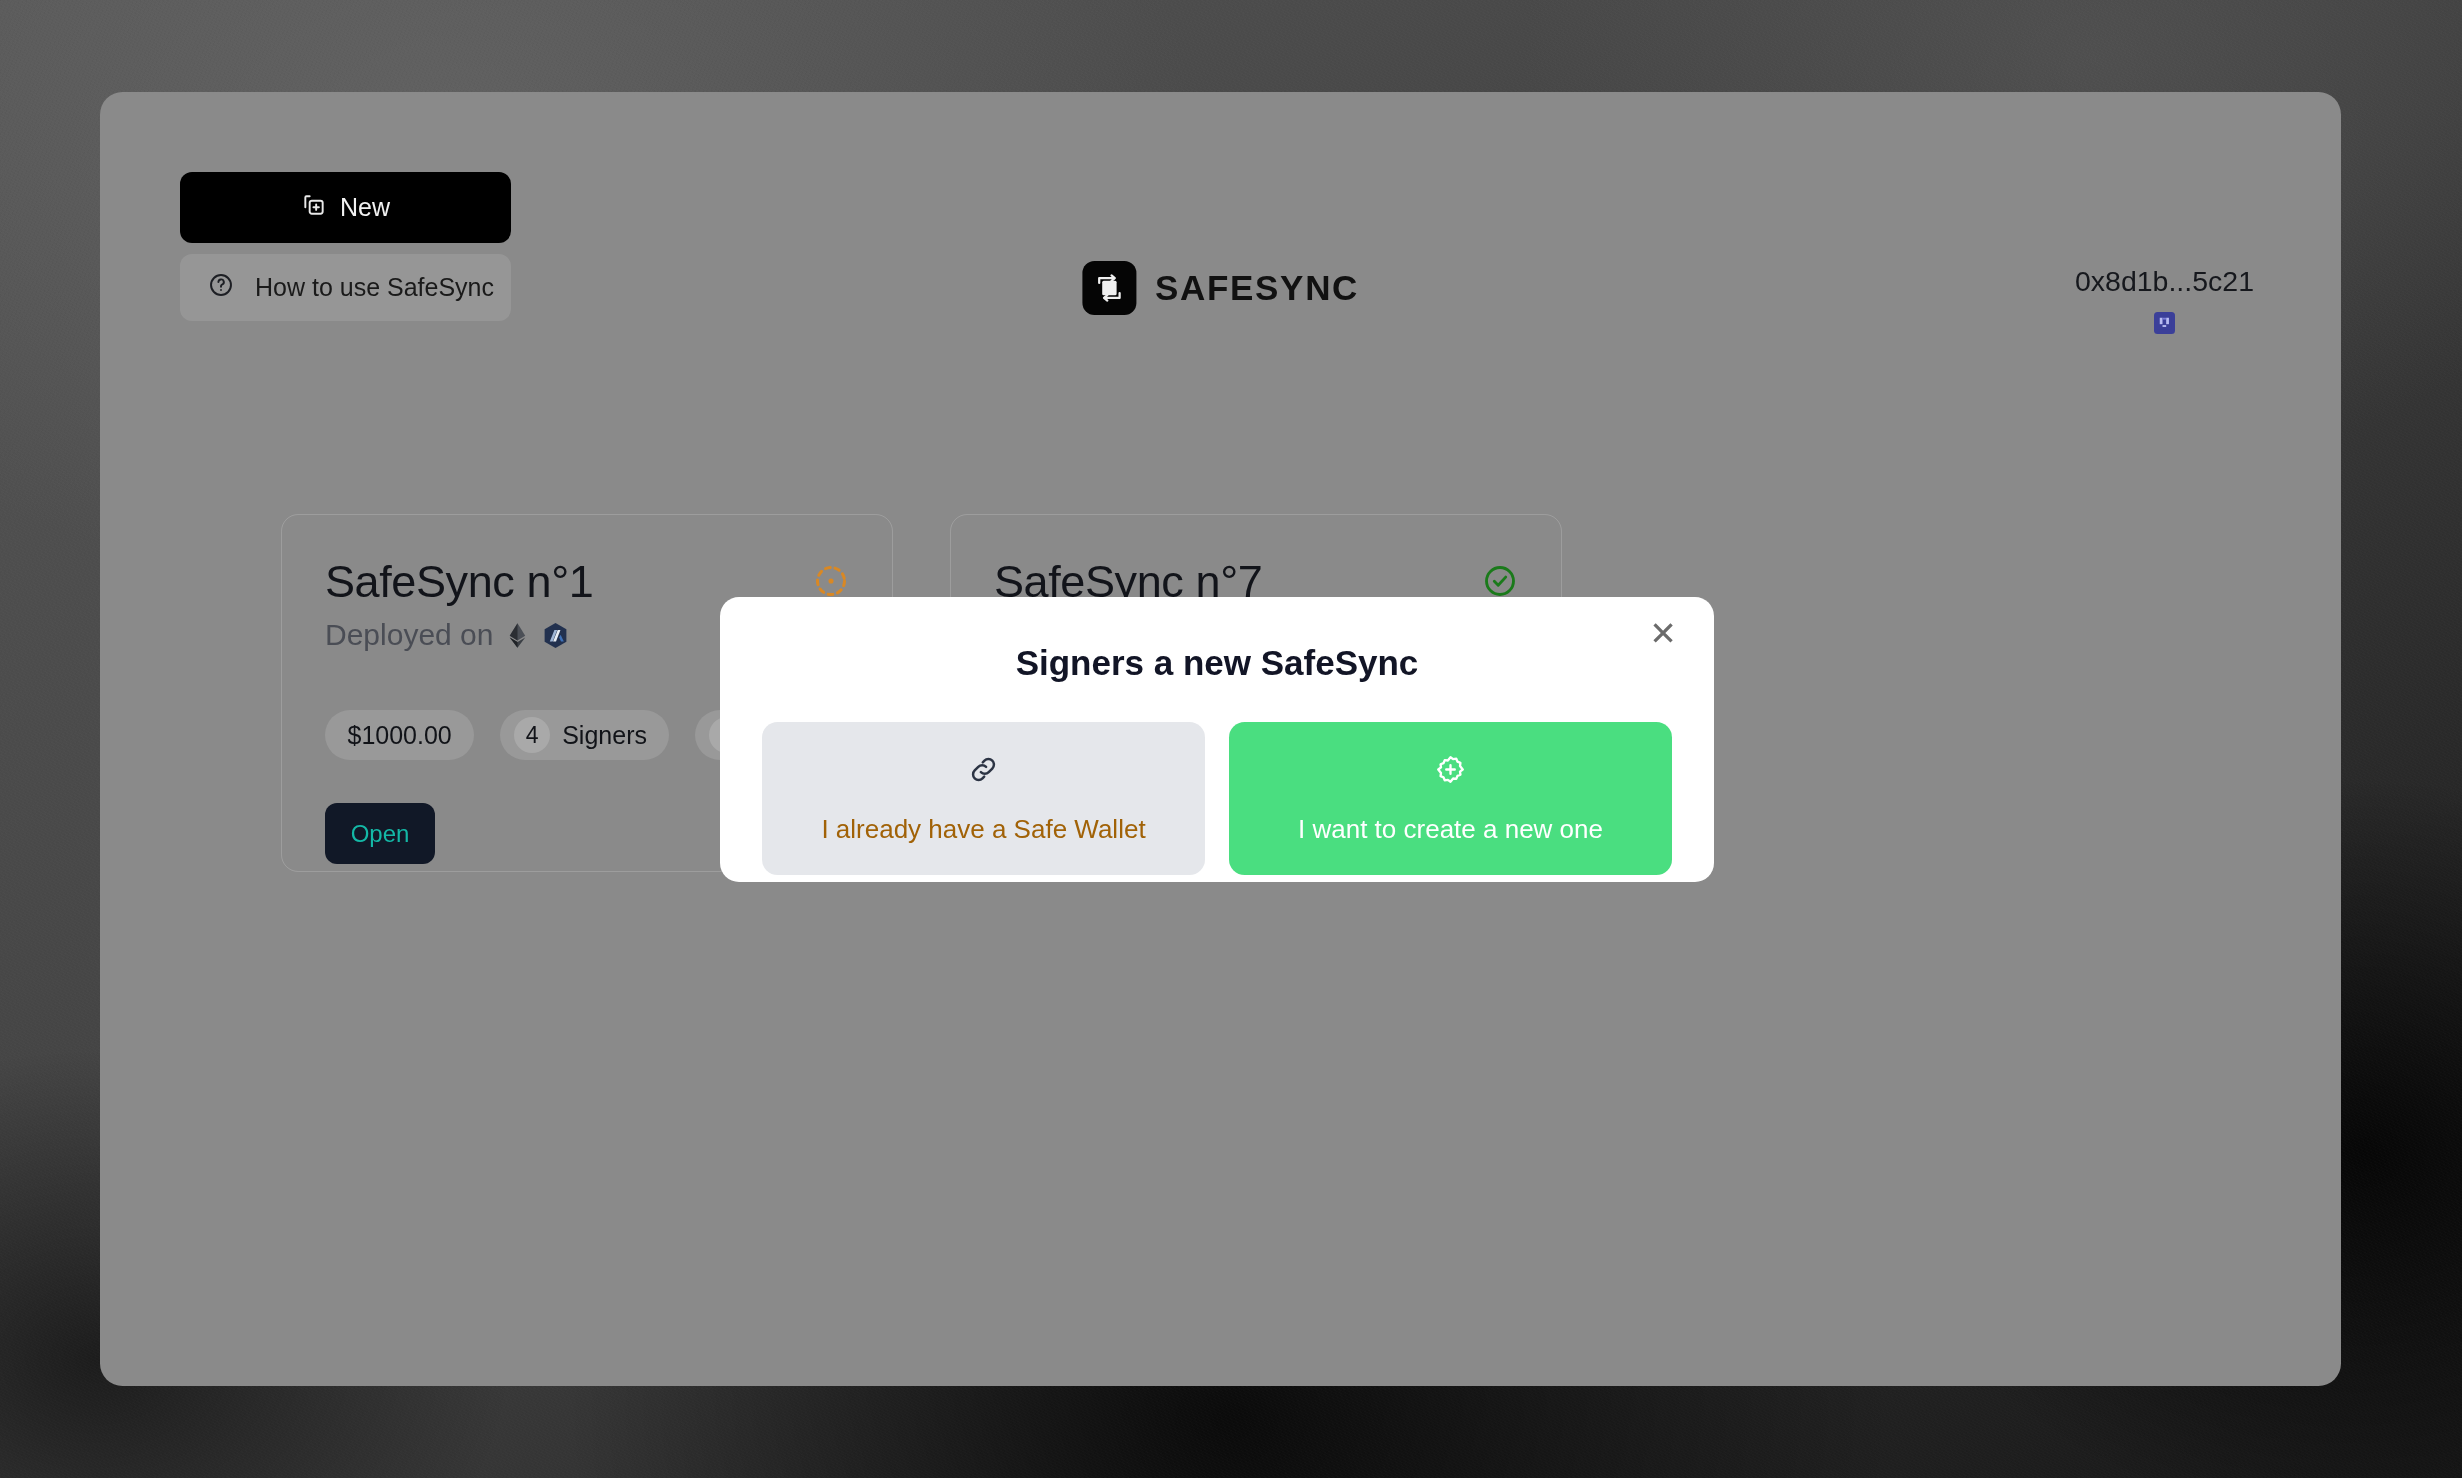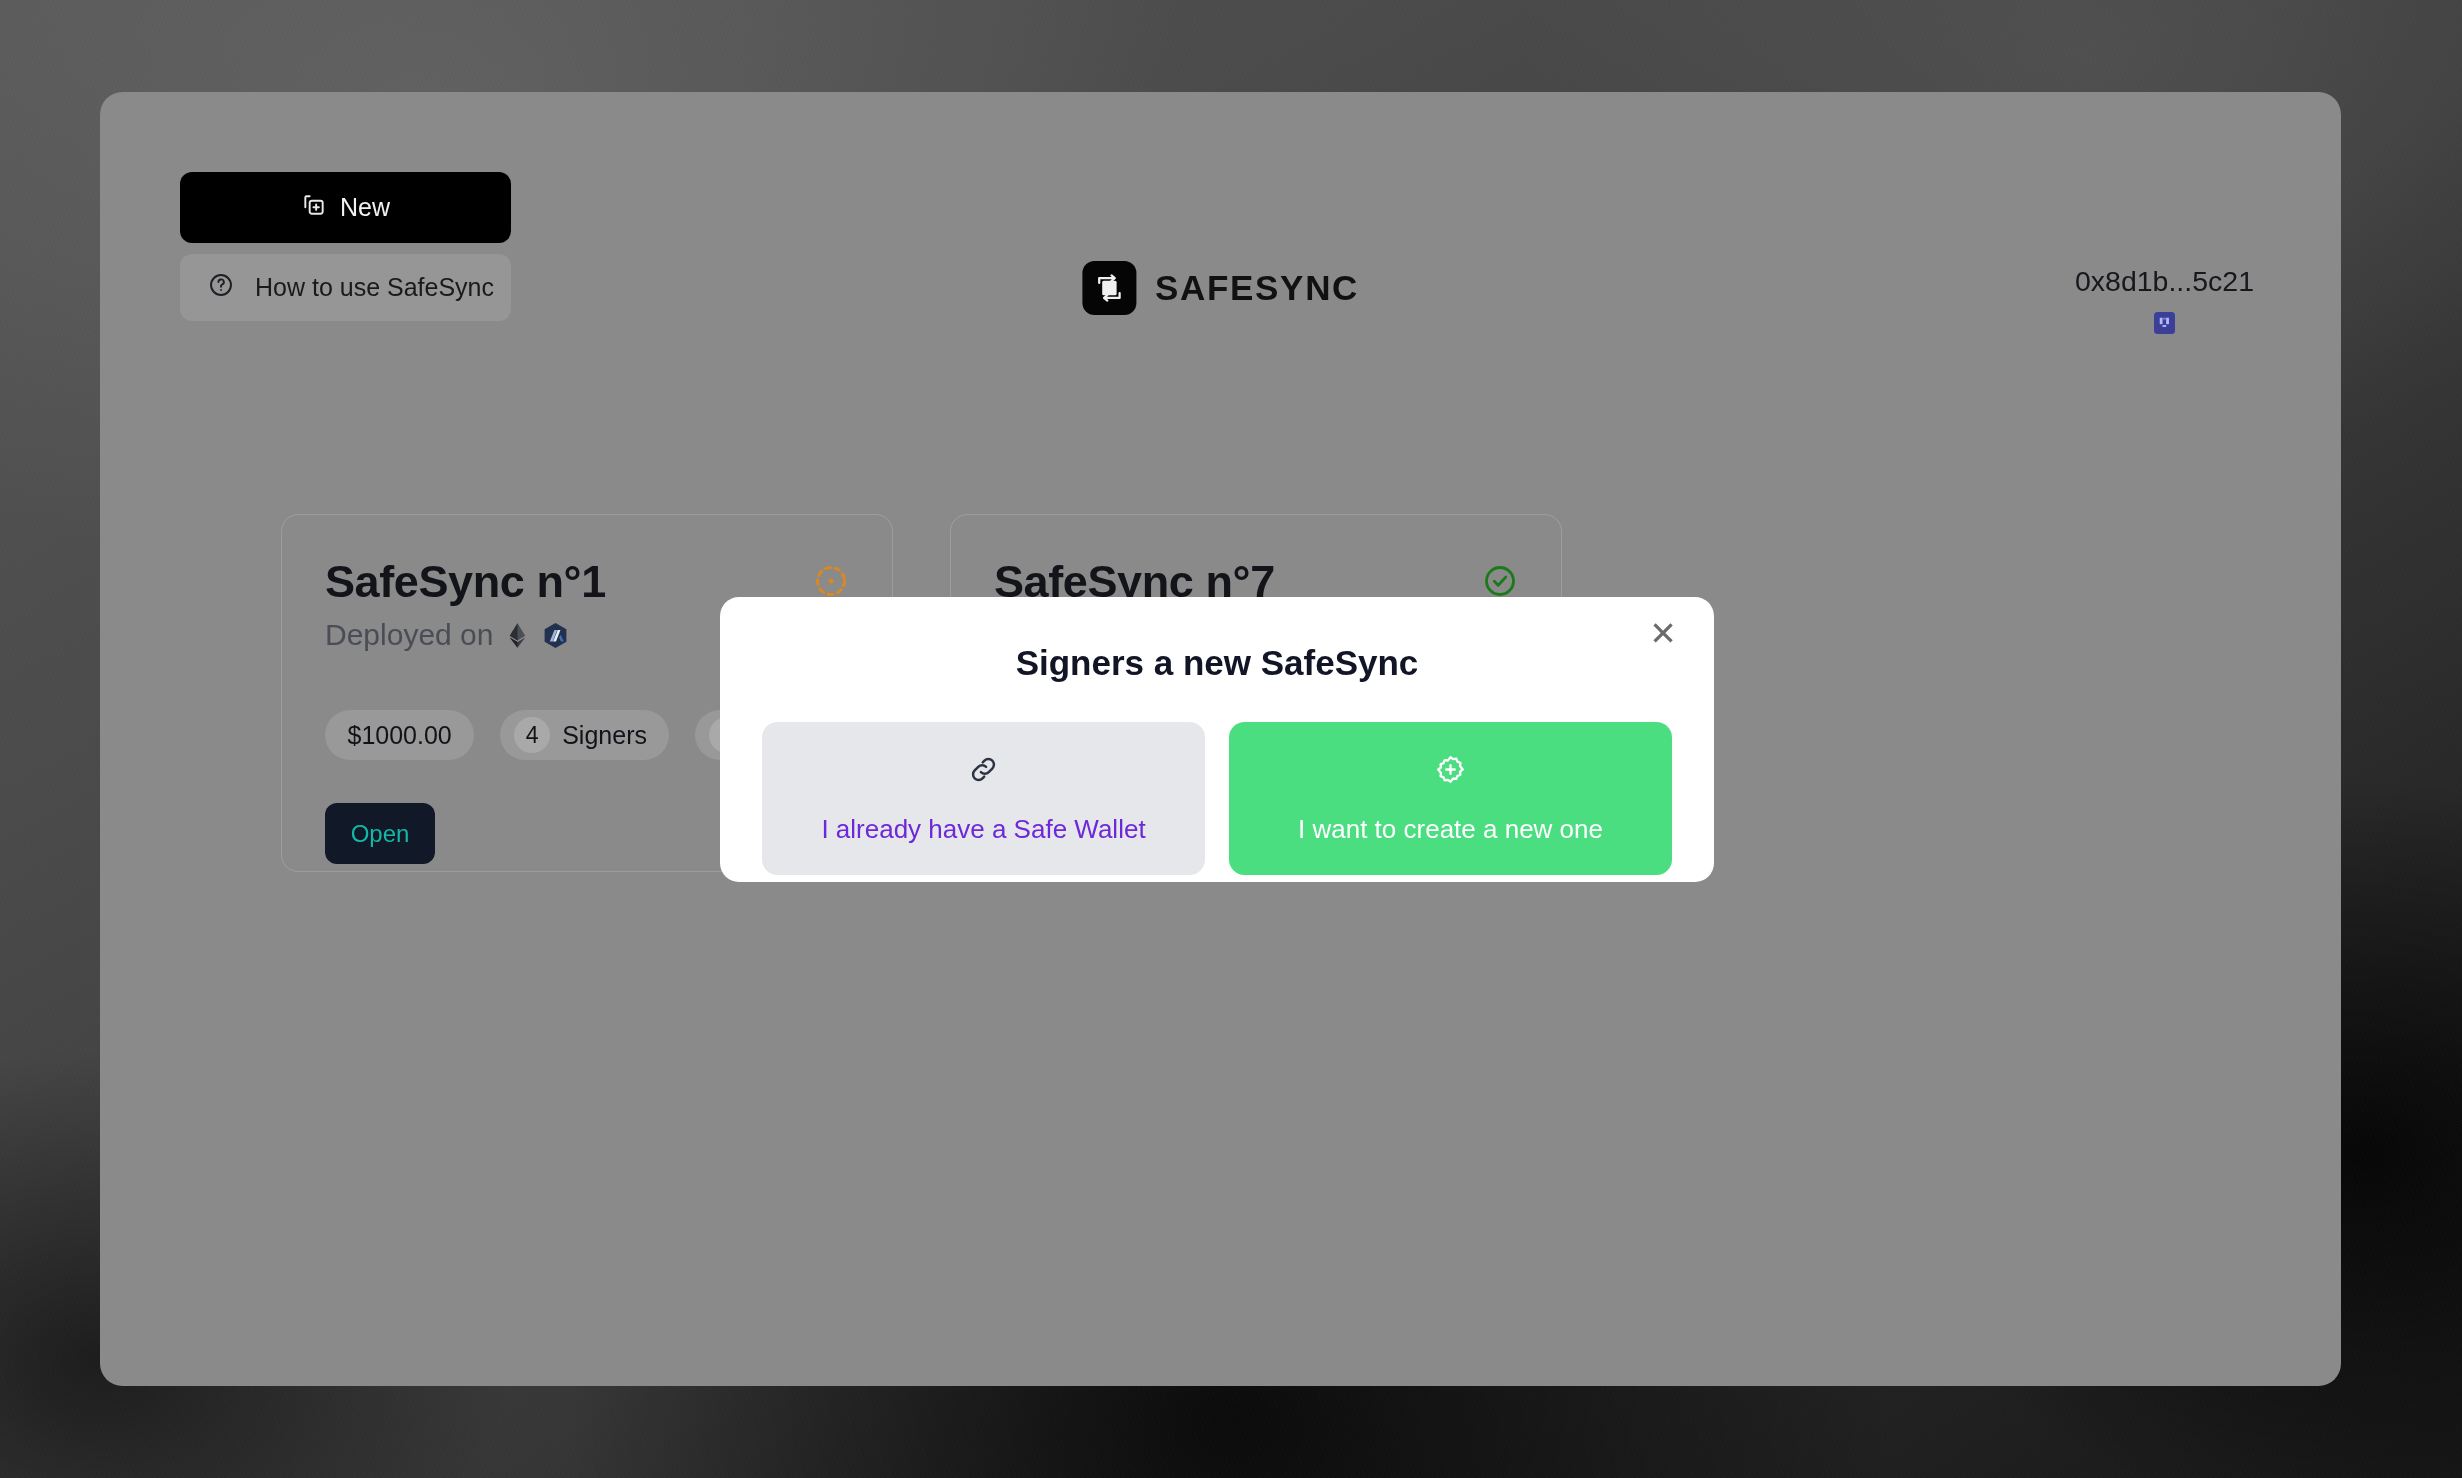--- a/index.html
+++ b/index.html
@@ -152,21 +152,21 @@
     position: relative;
   }
 
   .card-title-row {
     display: flex;
     align-items: flex-start;
     justify-content: space-between;
   }
   .card-title {
     font-size: 45px;
-    font-weight: bold;
+    font-weight: normal;
     color: #12141a;
     letter-spacing: -0.4px;
   }
   .card-status { margin-top: 7px; }
 
   .deployed-row {
     margin-top: 10.4px;
     display: flex;
     align-items: center;
     gap: 9.5px;
@@ -267,21 +267,21 @@
     border-radius: 15.6px;
     display: flex;
     flex-direction: column;
     align-items: center;
     justify-content: center;
     gap: 21px;
     font-size: 26px;
     font-family: "Liberation Sans", sans-serif;
     cursor: pointer;
   }
-  .choice-existing { background: #e5e7eb; color: #6d28d9; }
+  .choice-existing { background: #e5e7eb; color: #a16207; }
   .choice-new { background: #4ade80; color: #ffffff; }
 </style>
 </head>
 <body>
 
 <div class="app-shell">
 
   <div class="header">
 
     <div class="header-left">

